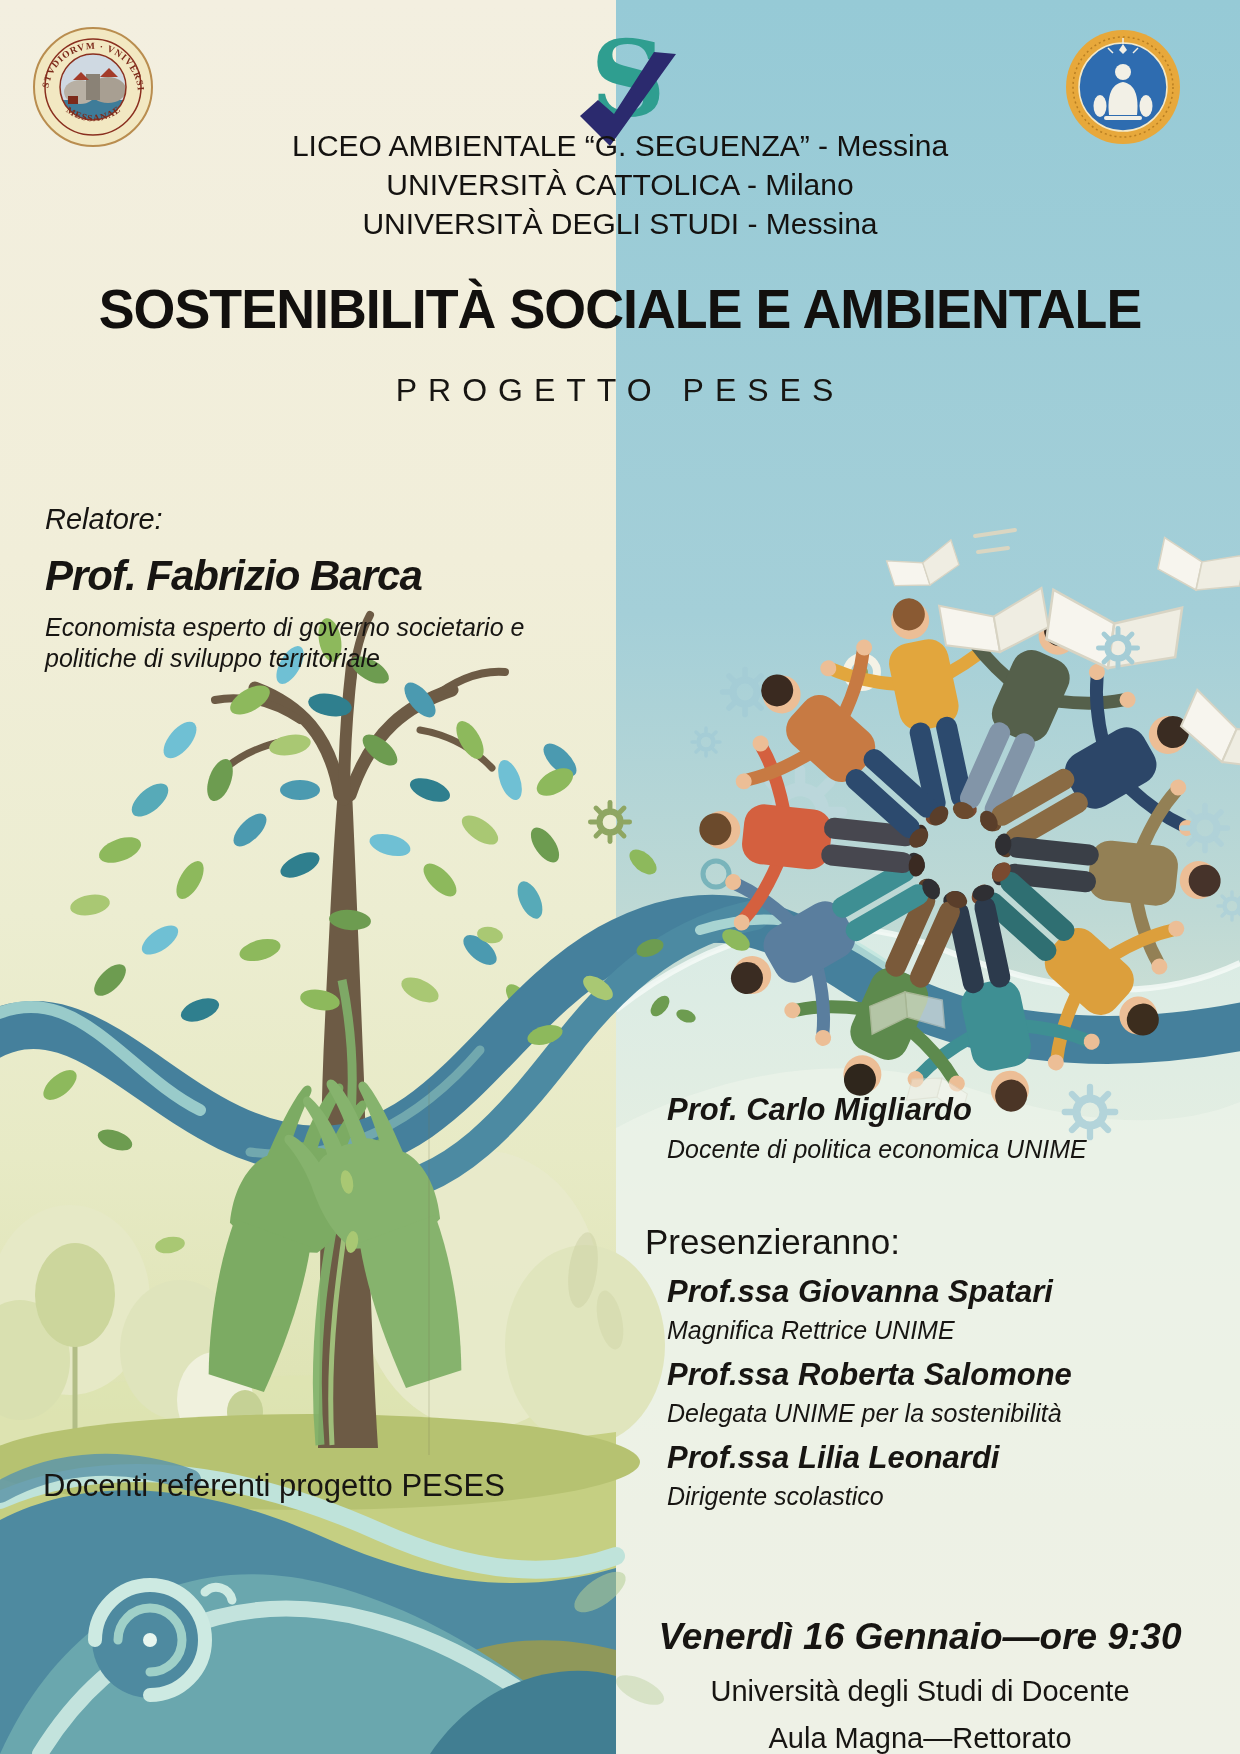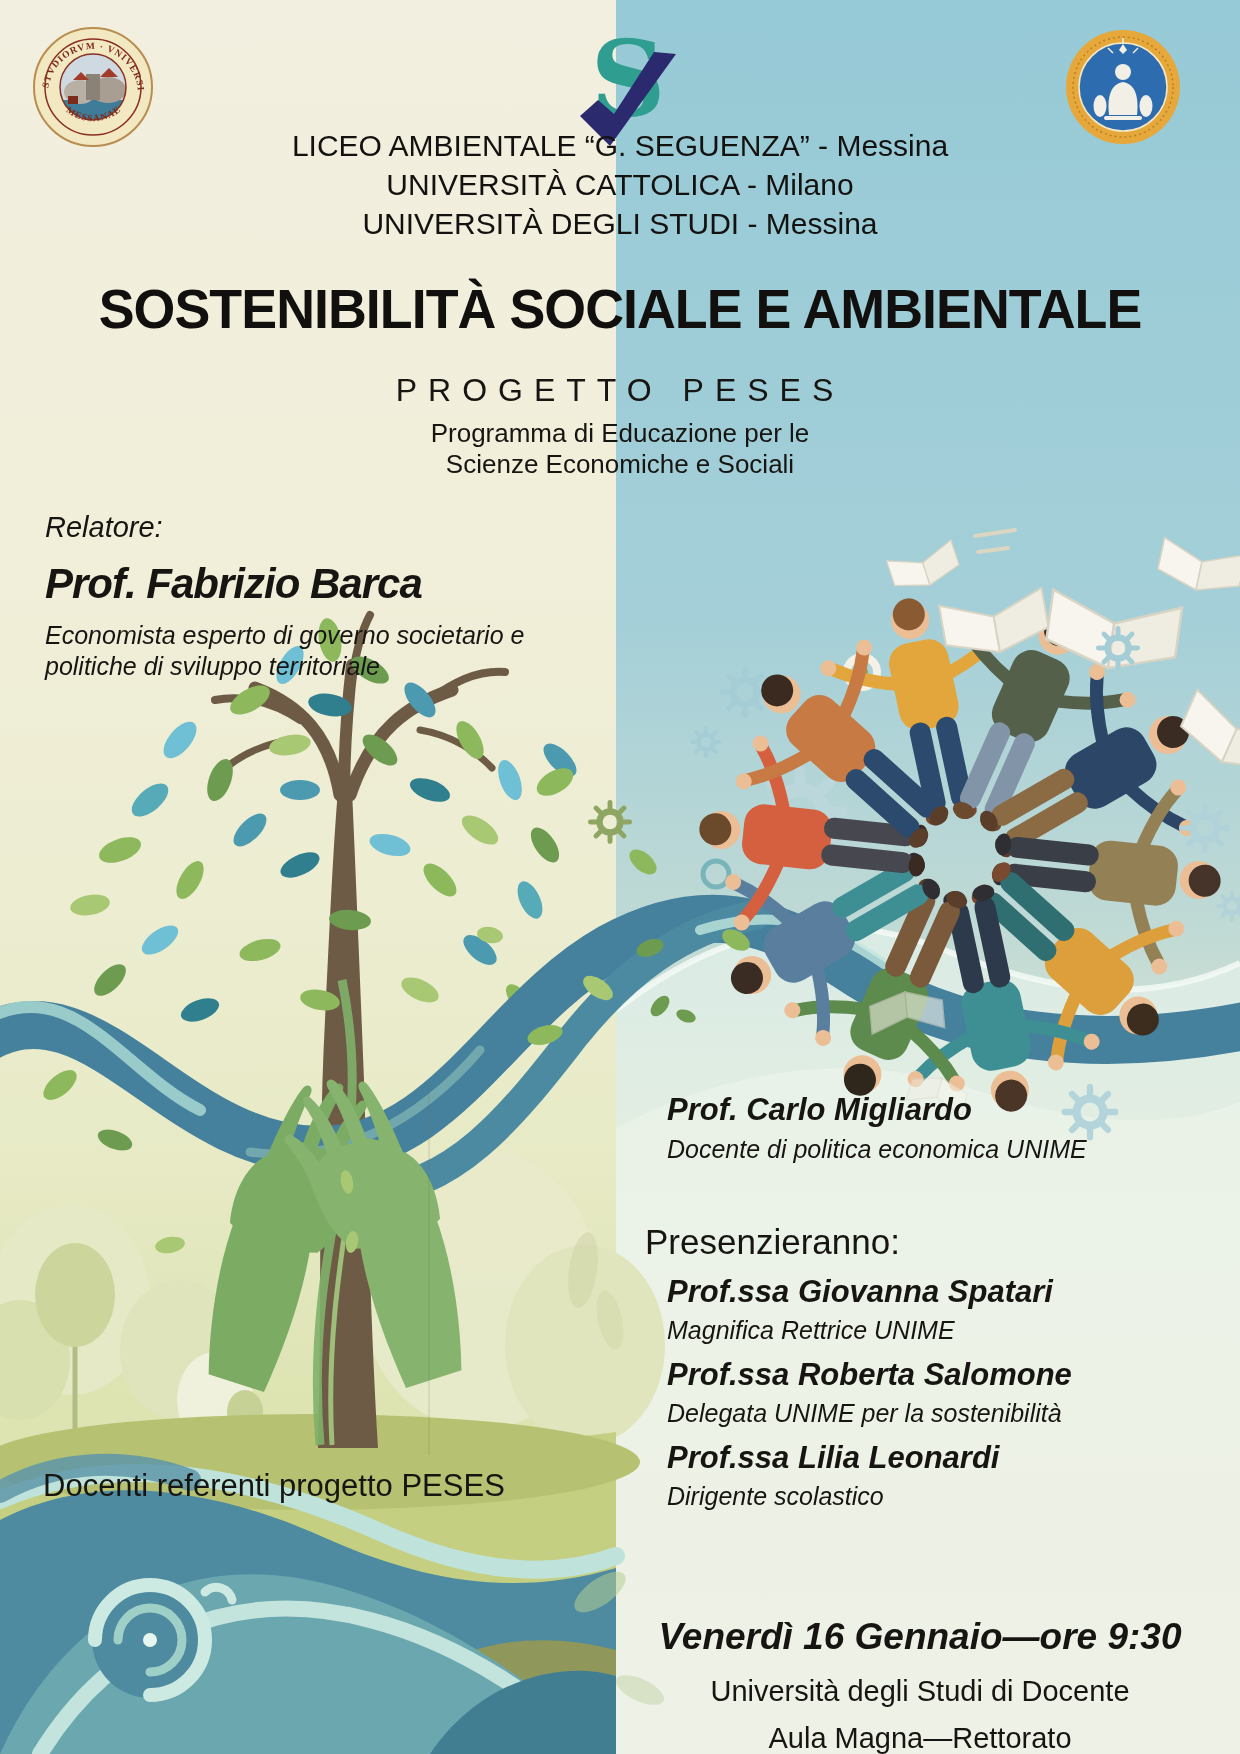--- a/index.html
+++ b/index.html
@@ -11,21 +11,21 @@
   }
   .scene{position:absolute;left:0;top:0;width:1240px;height:1754px;}
   .logo{position:absolute;}
   .abs{position:absolute;}
   .center{text-align:center;left:0;right:0;}
   .org-lines{top:126px;font-size:30px;line-height:39px;font-weight:400;color:#141210;}
   .main-title{top:276px;font-size:56px;font-weight:700;letter-spacing:-1px;transform:scaleX(.96);color:#12100e;}
   .program-name{top:372px;font-size:32px;letter-spacing:11px;font-weight:400;}
   .program-desc{top:418px;font-size:26px;line-height:31px;}
   .speaker-block{left:45px;top:503px;}
-  .speaker-label{font-size:29px;font-style:italic;margin-top:8px;}
+  .speaker-label{font-size:29px;font-style:italic;}
   .speaker-name{font-size:42px;font-weight:700;font-style:italic;margin-top:16px;letter-spacing:-1px;}
   .speaker-bio{font-size:25px;font-style:italic;line-height:31px;margin-top:12px;}
   .moderator-block{left:645px;top:1086px;}
   .section-label{font-size:33px;font-weight:400;}
   .person-name{font-size:31px;font-weight:700;font-style:italic;margin-left:22px;margin-top:6px;}
   .person-role{font-size:25px;font-style:italic;margin-left:22px;margin-top:7px;}
   .attendees-block{left:645px;top:1222px;}
   .attendees-block .section-label{font-size:35px;}
   .attendee{margin-top:10px;}
   .attendee .person-name{margin-top:12px;}
@@ -463,24 +463,20 @@
 
   <div class="abs center org-lines">
     <div>LICEO AMBIENTALE “G. SEGUENZA” - Messina</div>
     <div>UNIVERSITÀ CATTOLICA - Milano</div>
     <div>UNIVERSITÀ DEGLI STUDI  - Messina</div>
   </div>
 
   <div class="abs center main-title">SOSTENIBILITÀ SOCIALE E AMBIENTALE</div>
 
   <div class="abs center program-name">PROGETTO PESES</div>
-  <div class="abs center program-desc">
-    <div>Programma di Educazione per le</div>
-    <div>Scienze Economiche e Sociali</div>
-  </div>
 
   <div class="abs speaker-block">
     <div class="speaker-label">Relatore:</div>
     <div class="speaker-name">Prof. Fabrizio Barca</div>
     <div class="speaker-bio">
       <div>Economista esperto di governo societario e</div>
       <div>politiche di sviluppo territoriale</div>
     </div>
   </div>
 

